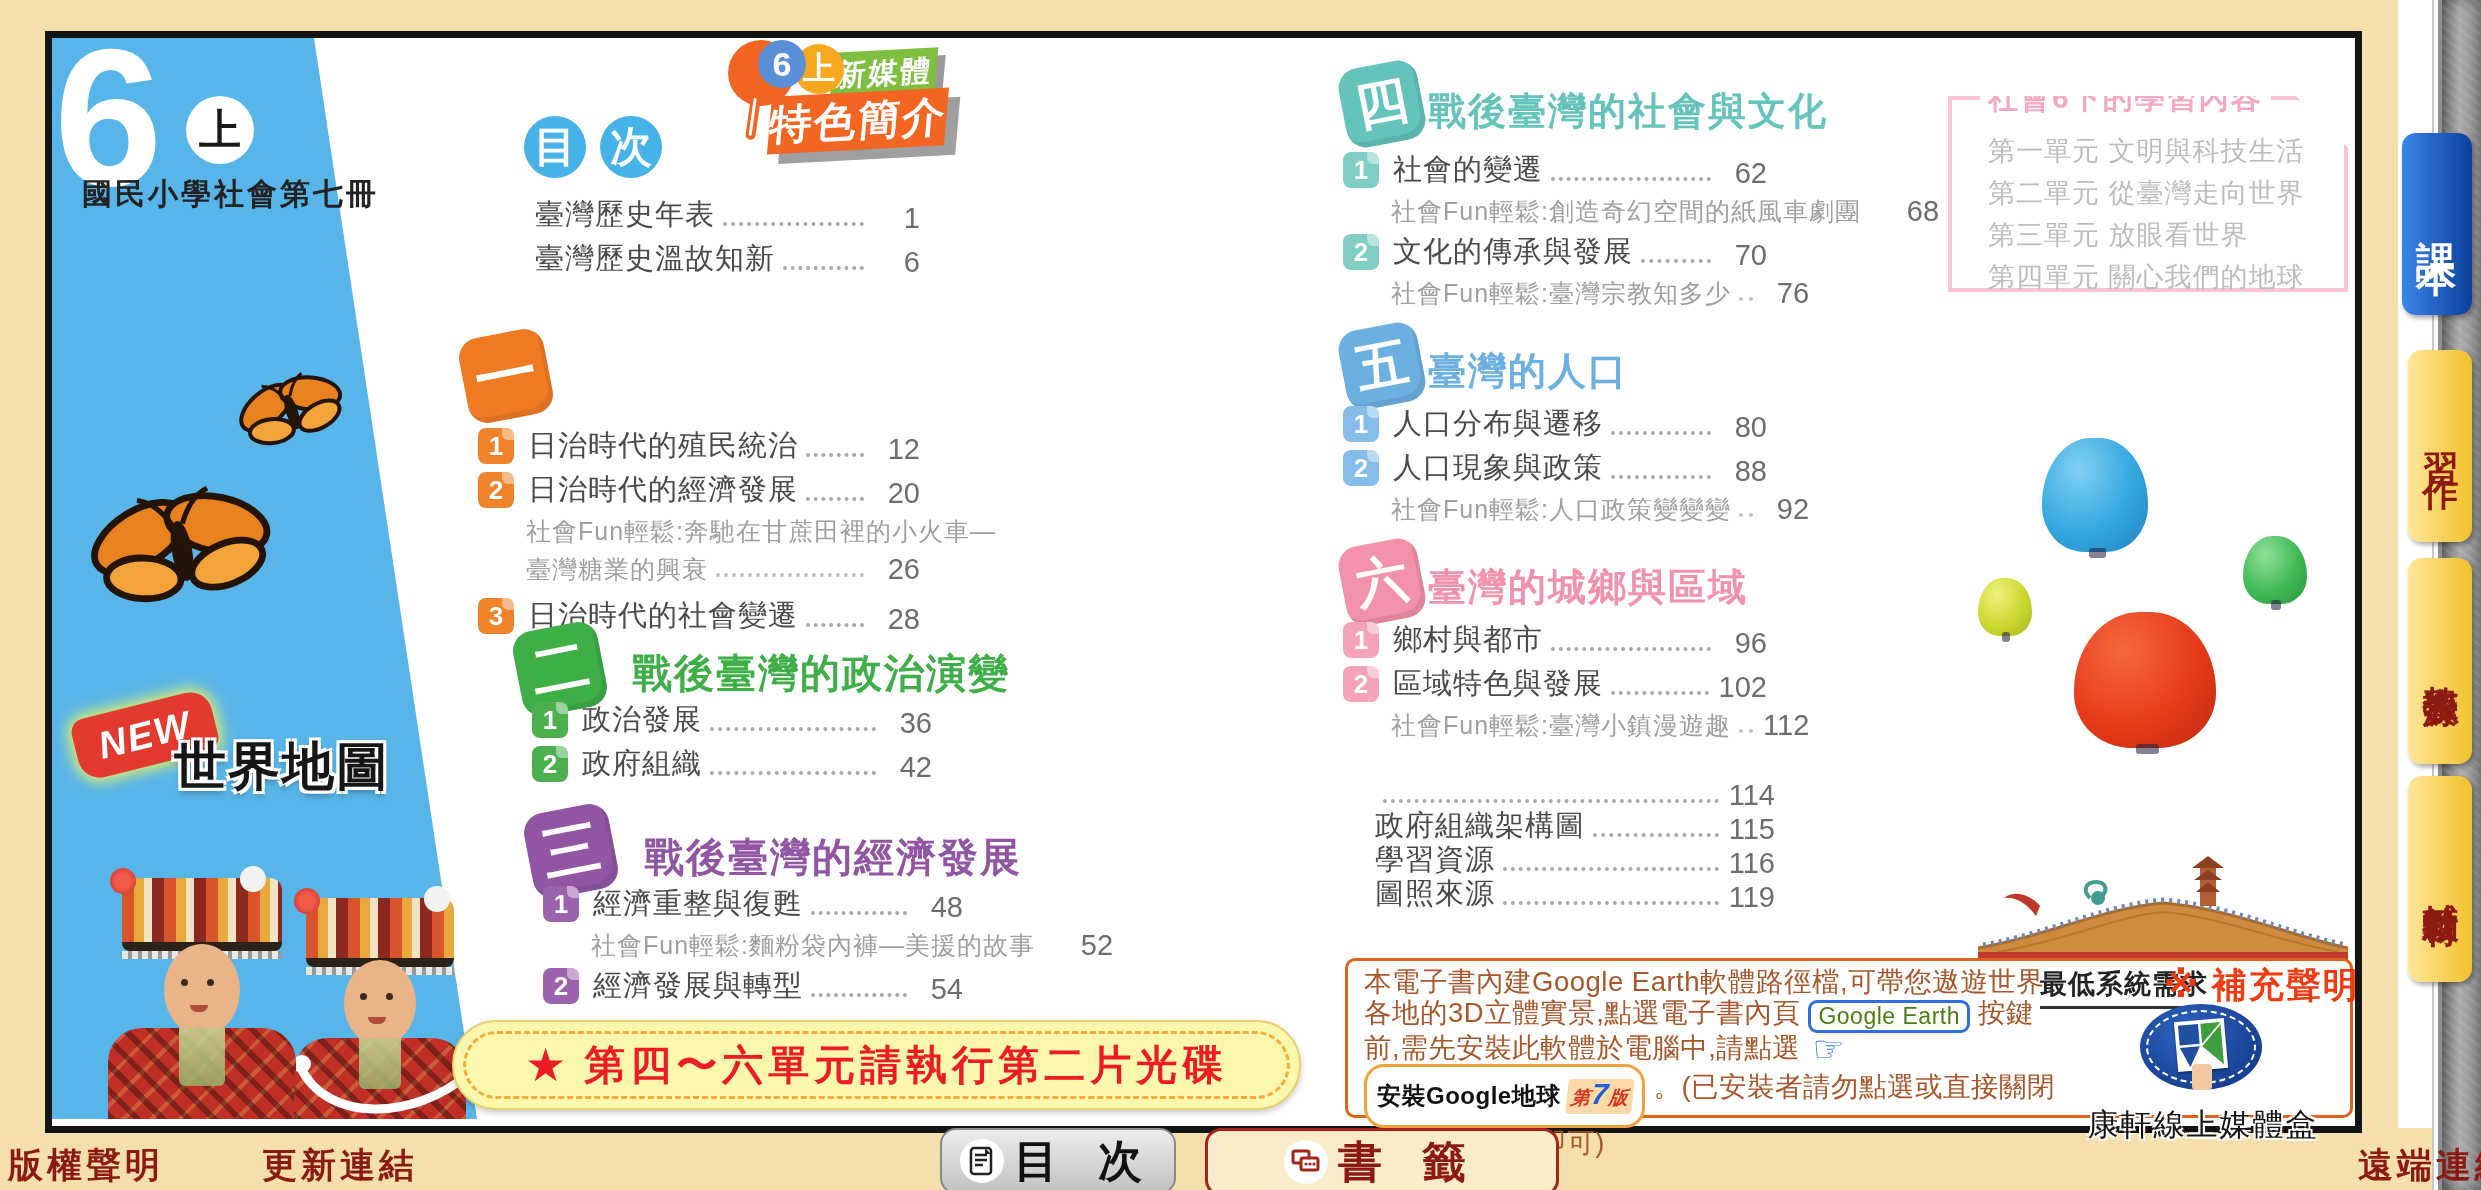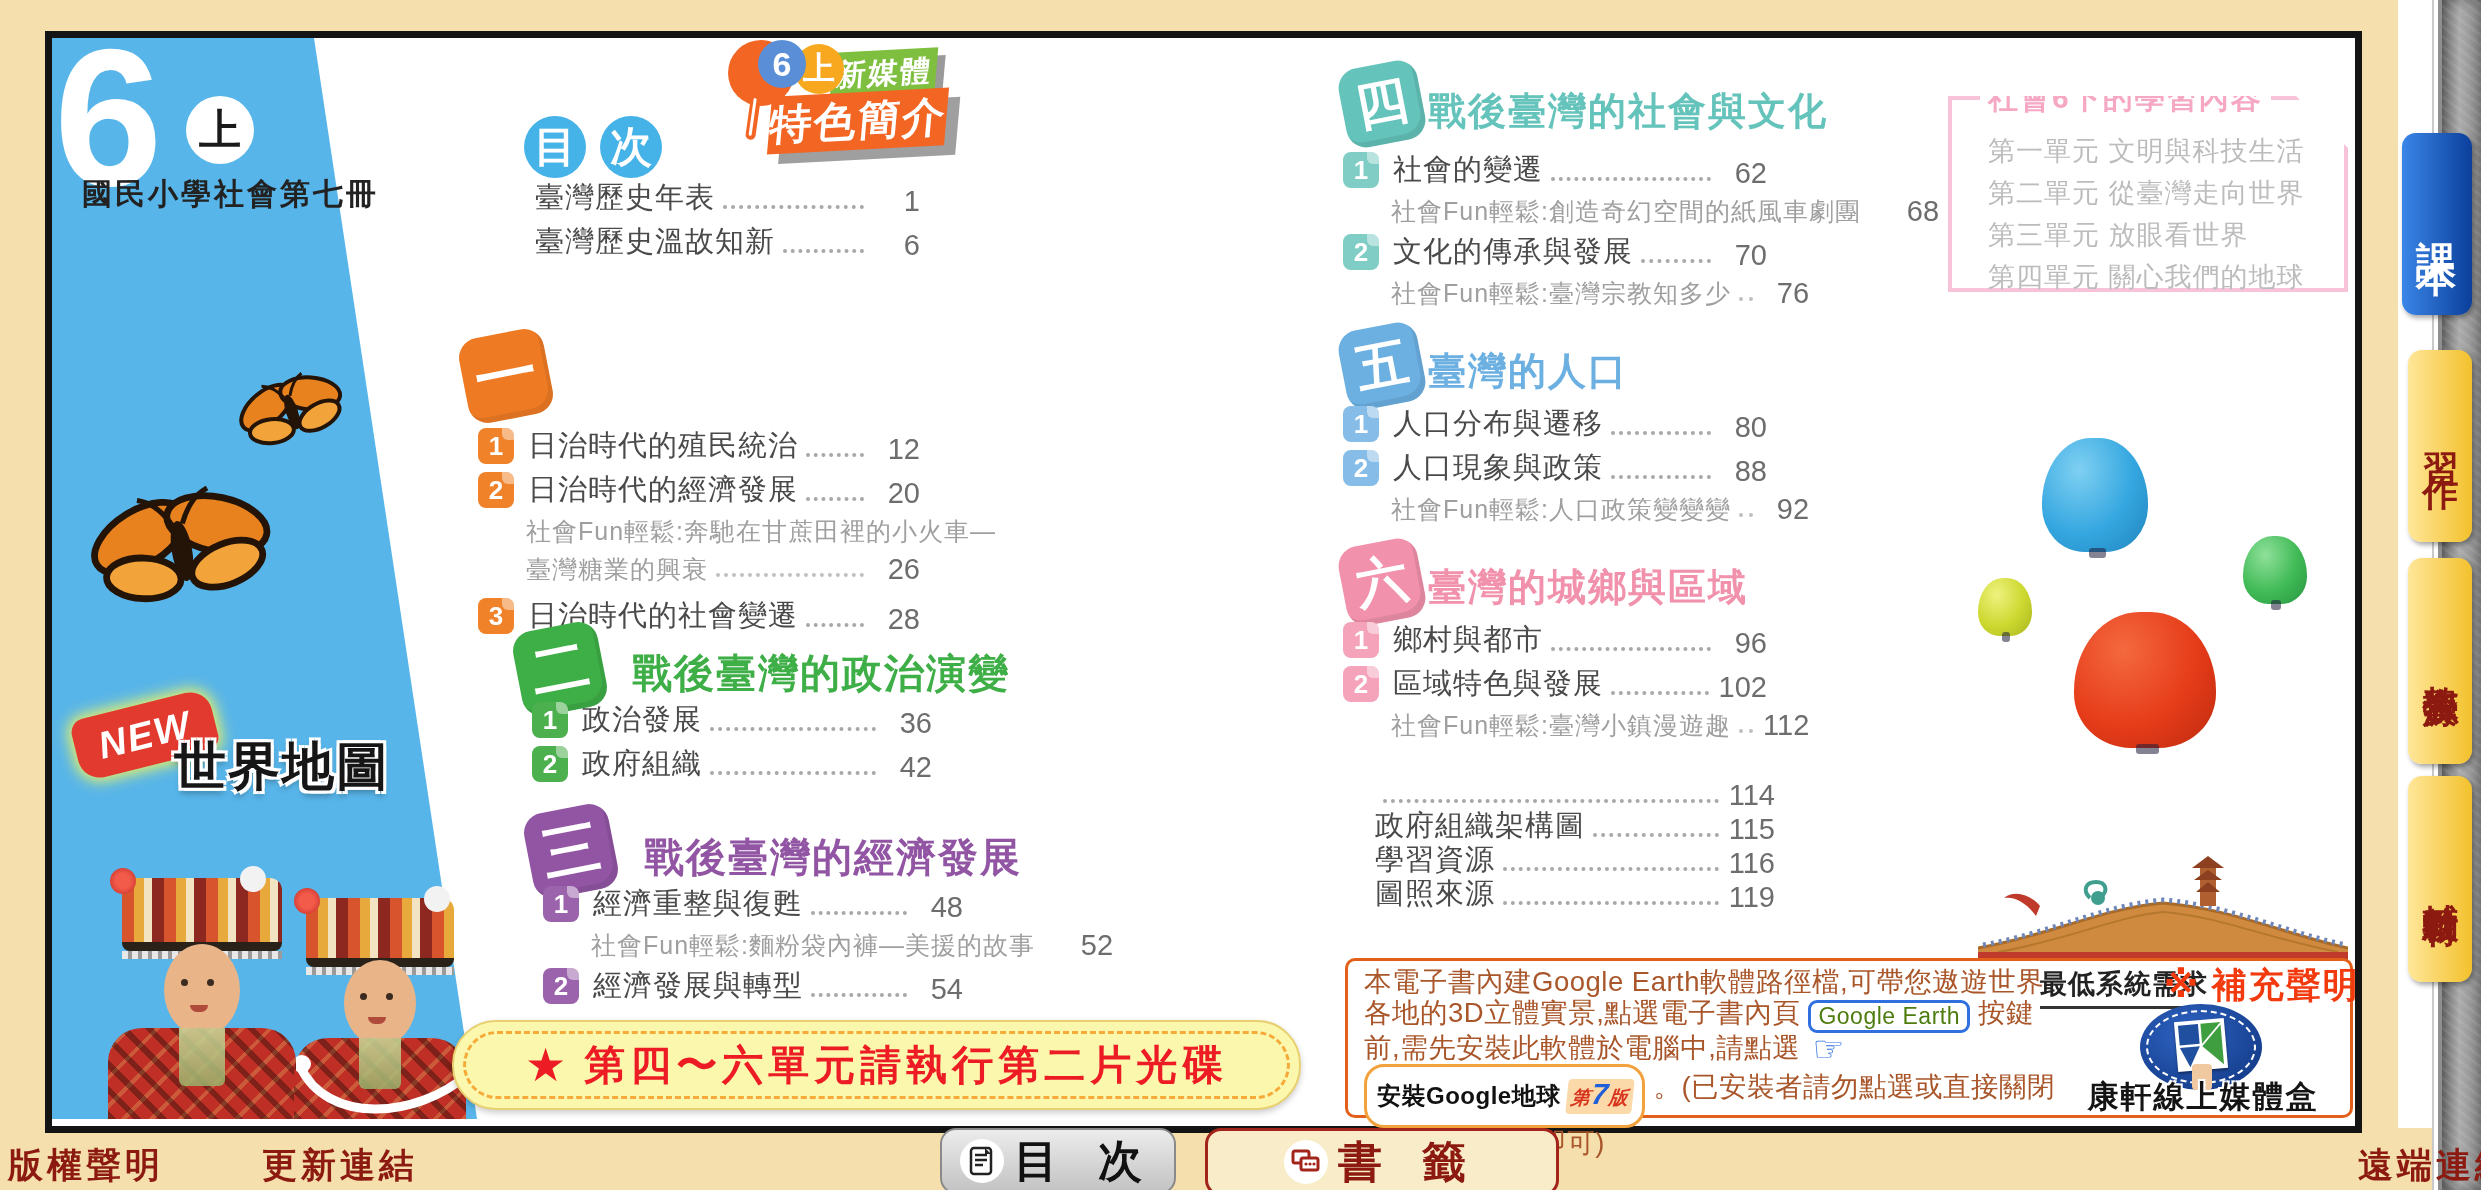--- a/index.html
+++ b/index.html
@@ -121,21 +121,21 @@
   .pill .ed .n{color:#1f5fd8;font-size:29px;font-weight:bold;font-style:italic;padding:0 1px;}
   .minreq{left:2040px;top:966px;font-size:27px;font-weight:bold;color:#222;
           border-bottom:3px solid #333;padding-bottom:4px;letter-spacing:1px;}
   .supp{left:2152px;top:962px;font-size:35px;font-weight:bold;color:#f23a0e;letter-spacing:2px;margin-left:12px;}
   .klogo{left:2140px;top:1004px;width:122px;height:86px;border-radius:50%;
          background:radial-gradient(ellipse at 40% 35%,#2f64c4,#163f8e 75%);}
   .klogo::before{content:"";position:absolute;inset:6px;border:2px dashed #fff;border-radius:50%;}
   .klogo .sq{position:absolute;left:36px;top:16px;width:50px;height:50px;background:#fff;transform:rotate(-5deg);
          box-shadow:0 2px 3px rgba(0,0,0,.4);}
   .klogo .hd2{position:absolute;left:52px;top:60px;width:20px;height:26px;background:#f0c9a0;border-radius:4px;}
-  .klabel{left:2058px;top:1076px;width:290px;text-align:center;font-size:31px;font-weight:bold;color:#141414;
+  .klabel{left:2058px;top:1104px;width:290px;text-align:center;font-size:31px;font-weight:normal;color:#141414;
          letter-spacing:2px;text-shadow:-2px -2px 0 #fff,2px -2px 0 #fff,-2px 2px 0 #fff,2px 2px 0 #fff;}
 
   
   .banner{left:452px;top:1020px;width:845px;height:86px;background:#fbf8ad;border-radius:44px;
           border:2px solid #e8d070;display:flex;align-items:center;justify-content:center;z-index:4;
           box-shadow:0 3px 6px rgba(0,0,0,.2);}
   .banner::before{content:"";position:absolute;inset:9px;border:3px dashed #f5aa3a;border-radius:34px;}
   .banner .star{color:#ed1c24;font-size:46px;margin-right:18px;}
   .banner .btxt{color:#ed1c24;font-size:41px;font-weight:bold;letter-spacing:5px;white-space:nowrap;}
 
@@ -215,21 +215,21 @@
   <div class="abs toc-circ" style="left:524px;top:116px;">目</div>
   <div class="abs toc-circ" style="left:600px;top:116px;">次</div>
 
   <div class="abs fb-blob"></div>
   <div class="abs fb-tail"></div>
   <div class="abs fb-green">新媒體</div>
   <div class="abs fb-orange">特色簡介</div>
   <div class="abs fb-6">6</div>
   <div class="abs fb-sh">上</div>
 
-  <div class="abs rows" style="left:535px;top:174px;width:385px;">
+  <div class="abs rows" style="left:535px;top:191px;width:385px;">
     <div class="row">
       <span class="t">臺灣歷史年表</span>
       <span class="dots"></span>
       <span class="pg">1</span>
     </div>
     <div class="row">
       <span class="t">臺灣歷史溫故知新</span>
       <span class="dots"></span>
       <span class="pg">6</span>
     </div>

